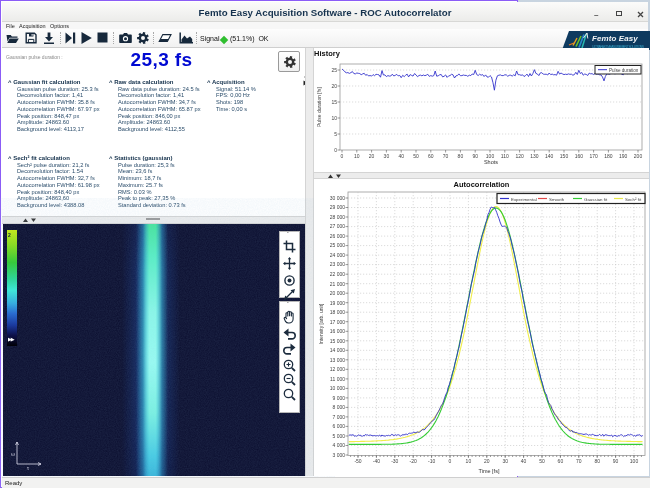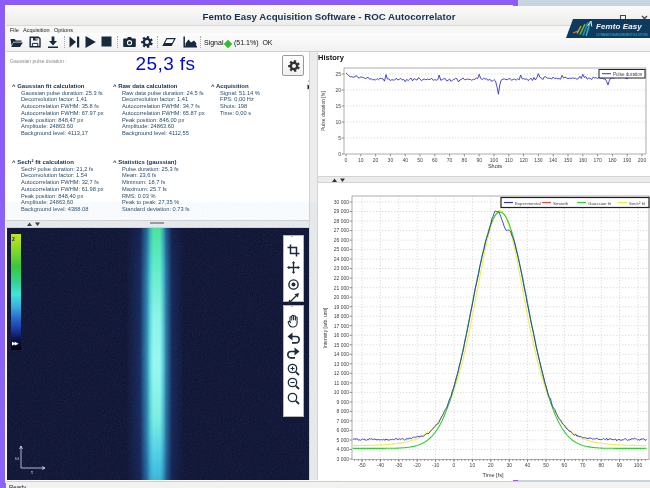--- a/index.html
+++ b/index.html
@@ -1,33 +1,33 @@
 <!DOCTYPE html>
 <html><head><meta charset="utf-8"><style>
 *{margin:0;padding:0;box-sizing:border-box}
 html,body{width:650px;height:488px;overflow:hidden;background:#c8d4e0}
 body{font-family:"Liberation Sans",sans-serif;position:relative}
-#win{position:absolute;left:0;top:0;width:518px;height:488px;border:5px solid #8b5cf6;background:#fff}
+#win{position:absolute;left:0;top:0;width:518px;height:488px;border:1px solid #8b5cf6;background:#fff}
 #titlebar{position:absolute;left:1px;top:1px;width:646px;height:20px;background:linear-gradient(#fbfbfa,#ececea);border-bottom:1px solid #d8d8d6}
 #title{position:absolute;left:0;top:4.5px;width:100%;text-align:center;font-size:9.7px;font-weight:bold;color:#15324e}
 .wbtn{position:absolute;top:8px;font-size:8px;color:#444;font-weight:bold}
 #menubar{position:absolute;left:1px;top:21px;width:646px;height:7px;background:#f7f7f7;font-size:5.5px;color:#222}
 .mi{position:absolute;top:1px}
 #toolbar{position:absolute;left:1px;top:28px;width:646px;height:19px;background:linear-gradient(#fdfdfd,#f1f1f1);border-bottom:1px solid #cfcfcf}
 .ti{position:absolute;top:3px}
 .tsep{position:absolute;top:3px;width:1px;height:12px;border-left:1px dotted #aaa}
 #sigtxt{position:absolute;left:198px;top:6px;font-size:7px;color:#111}
 #sigtxt2{position:absolute;left:228px;top:6px;font-size:7px;color:#111}
 #sigdia{position:absolute;left:219px;top:8px;width:6px;height:6px;background:#2fbe2f;transform:rotate(45deg)}
-#logo{position:absolute;left:561px;top:14px;width:88px;height:19px;background:#0e3a5f;clip-path:polygon(7px 0,88px 0,88px 19px,0 19px)}
+#logo{position:absolute;left:561px;top:30px;width:88px;height:19px;background:#0e3a5f;clip-path:polygon(7px 0,88px 0,88px 19px,0 19px)}
 #logotxt{position:absolute;left:30px;top:2.5px;color:#f2f4f6;font-size:8px;font-weight:bold;font-style:italic;letter-spacing:0.1px}
 
 #infopanel{position:absolute;left:1px;top:47px;width:303px;height:168px;background:#fff}
 #gpd{position:absolute;left:4px;top:6px;font-size:5px;color:#8a8a8a}
-#bigfs{position:absolute;left:0;top:1px;width:100%;padding-left:16px;text-align:center;font-size:19px;font-weight:normal;color:#0009d2;letter-spacing:0.4px}
+#bigfs{position:absolute;left:0;top:1px;width:100%;padding-left:16px;text-align:center;font-size:19px;font-weight:bold;color:#0009d2;letter-spacing:0.4px}
 #gearbtn{position:absolute;left:276px;top:3px;width:22px;height:21px;border:1px solid #9a9a9a;border-radius:2px;background:linear-gradient(#fff,#f0f0f0)}
 .sect{position:absolute;font-size:5.7px;color:#2b4d6b;line-height:6.72px;white-space:nowrap}
 .sect b{color:#13304b;font-size:6px}
 .sect .it{padding-left:9px}
 
 #vsplit{position:absolute;left:304px;top:47px;width:9px;height:428px;background:#ececec;border-left:1px solid #d4d4d4;border-right:1px solid #d4d4d4}
 #hsplit1{position:absolute;left:1px;top:215px;width:303px;height:8px;background:#ececec;border-top:1px solid #d4d4d4;border-bottom:1px solid #d4d4d4}
 #hsplit2{position:absolute;left:313px;top:171px;width:335px;height:7px;background:#ececec;border-top:1px solid #d4d4d4;border-bottom:1px solid #d4d4d4}
 
 #camera{position:absolute;left:1px;top:223px;width:303px;height:252px;background:#0a0d2e;border-left:1px solid #fff}
@@ -253,20 +253,21 @@
           <path d="M3.5,5.5 h4" stroke="#1c2c3e" stroke-width="1.1"></path>
         </svg>
     <svg class="cticon" style="top:86px" width="13" height="13" viewBox="0 0 13 13">
           <circle cx="5.5" cy="5.5" r="4.2" stroke="#1c2c3e" stroke-width="1.3" fill="none"></circle>
           <path d="M8.8,8.8 L12,12" stroke="#1c2c3e" stroke-width="1.8"></path>
         </svg>
   </div>
 </div>
 <div id="rightpane"></div>
 <div id="histtitle">History</div>
+<div id="actitle">Autocorrelation</div>
 <div id="hsplit2">
       <svg style="position:absolute;left:14px;top:1px" width="13" height="5" viewBox="0 0 13 5">
         <path d="M2.5,0.5 L0,4 H5 z" fill="#333"></path>
         <path d="M8,0.5 h5 L10.5,4 z" fill="#333"></path>
       </svg>
     </div>
 <svg width="650" height="488" viewBox="0 0 650 488" style="pointer-events:none">
   <rect x="339" y="63" width="302" height="86" fill="#fff" stroke="#9a9a9a" stroke-width="0.8"></rect>
   <line x1="339" y1="133.0" x2="641" y2="133.0" class="gl"></line>
       <line x1="339" y1="117.0" x2="641" y2="117.0" class="gl"></line>

